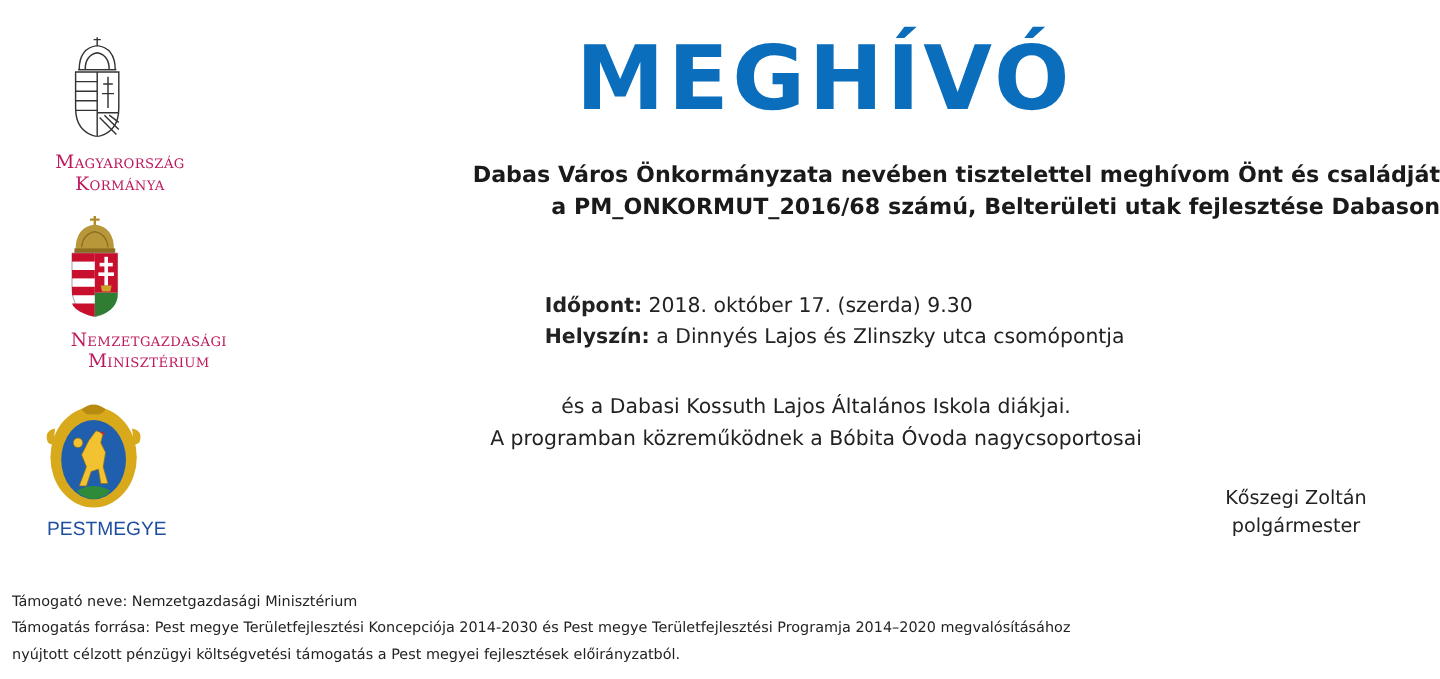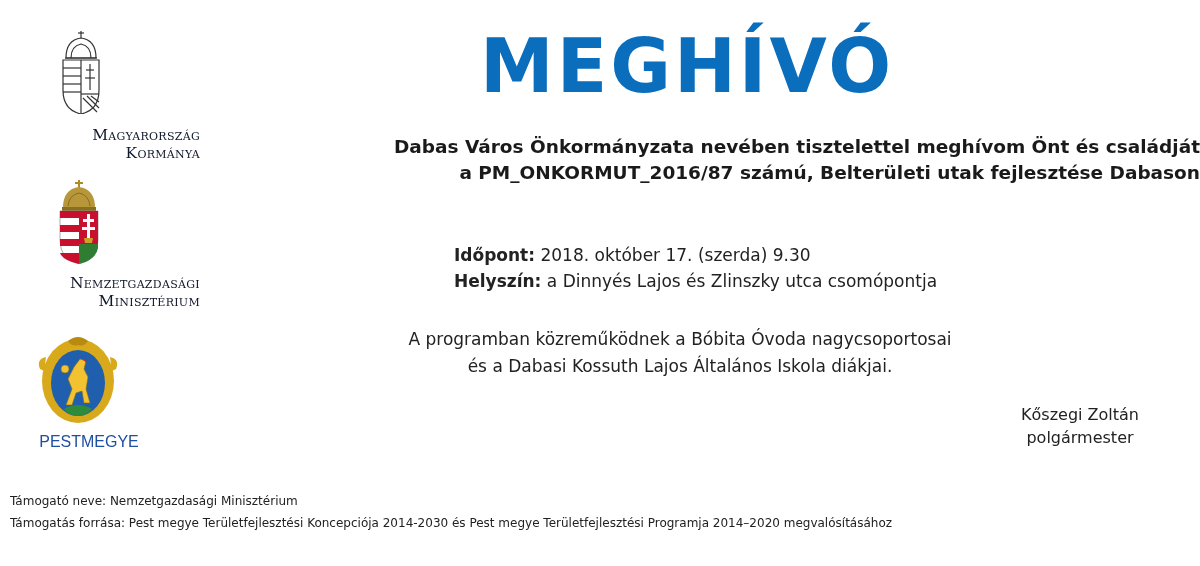--- a/index.html
+++ b/index.html
@@ -1,19 +1,19 @@
 <!DOCTYPE html>
 <html><head>
 <meta charset="utf-8">
 <style>
   html, body { margin:0; padding:0; background:#ffffff; }
   body { width:1200px; height:566px; position:relative; overflow:hidden; font-family:"DejaVu Sans", sans-serif; color:#222; }
   .abs { position:absolute; }
   .logo-col { left:0; width:200px; }
-  .logo-caption { font-family:"DejaVu Serif", serif; color:#0f172a; text-align:right; font-variant:small-caps; letter-spacing:0.3px; }
+  .logo-caption { font-family:"DejaVu Serif", serif; color:#be185d; text-align:center; font-variant:small-caps; letter-spacing:0.3px; }
   .title { left:480px; top:22px; width:400px; text-align:center; font-family:"DejaVu Sans", sans-serif; font-weight:bold; font-size:74px; letter-spacing:3px; line-height:88px; }
   .intro { left:200px; top:134px; width:1000px; text-align:right; font-weight:bold; font-size:18.5px; line-height:26px; color:#1a1a1a; }
   .details { left:454px; top:242px; font-size:17px; line-height:26px; color:#222; font-family:"DejaVu Sans", sans-serif; }
   .details b { font-weight:bold; }
   .participants { left:360px; top:326px; width:640px; text-align:center; font-size:17px; line-height:27px; color:#222; }
   .signature { left:990px; top:403px; width:180px; text-align:center; font-size:16px; line-height:23px; color:#222; }
   .footer { left:10px; top:490px; width:1185px; font-size:12px; line-height:22px; color:#222; }
 </style>
 </head>
 <body>
@@ -86,38 +86,39 @@
       <path d="M46 27 L49 29" stroke="#d0202a" stroke-width="1.5"></path>
     </g>
   </svg>
   <div style="text-align:center; font-family:'Liberation Sans', sans-serif; font-size:16px; color:#1f4fa0; margin-top:4px; margin-left:-22px;">PESTMEGYE</div>
 </div>
 
 <div class="abs title" style="color:#0a6ebd;">MEGHÍVÓ</div>
 
 <div class="abs intro">
   <div>Dabas Város Önkormányzata nevében tisztelettel meghívom Önt és családját</div>
-  <div>a PM_ONKORMUT_2016/87 számú, Belterületi utak fejlesztése Dabason</div>
+  <div>a PM_ONKORMUT_2016/68 számú, Belterületi utak fejlesztése Dabason</div>
 </div>
 
 <div class="abs details">
   <div>
     <b>Időpont:</b><span> 2018. október 17. (szerda) 9.30</span>
   </div>
   <div>
     <b>Helyszín:</b><span> a Dinnyés Lajos és Zlinszky utca csomópontja</span>
   </div>
 </div>
 
 <div class="abs participants">
+  <div>és a Dabasi Kossuth Lajos Általános Iskola diákjai.</div>
   <div>A programban közreműködnek a Bóbita Óvoda nagycsoportosai</div>
-  <div>és a Dabasi Kossuth Lajos Általános Iskola diákjai.</div>
 </div>
 
 <div class="abs signature">
   <div>Kőszegi Zoltán</div>
   <div>polgármester</div>
 </div>
 
 <div class="abs footer">
   <div>Támogató neve: Nemzetgazdasági Minisztérium</div>
   <div>Támogatás forrása: Pest megye Területfejlesztési Koncepciója 2014-2030 és Pest megye Területfejlesztési Programja 2014–2020 megvalósításához</div>
+  <div>nyújtott célzott pénzügyi költségvetési támogatás a Pest megyei fejlesztések előirányzatból.</div>
 </div>
 
 </body></html>

